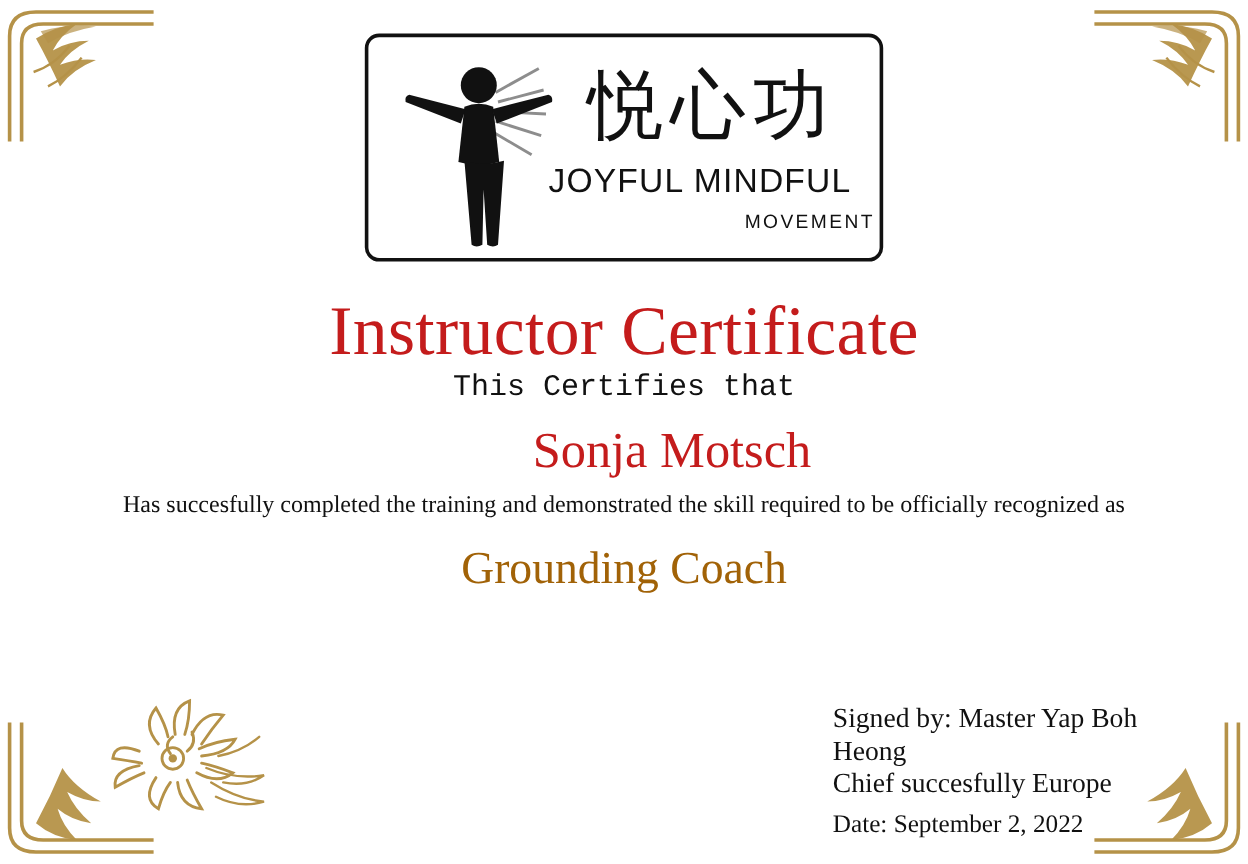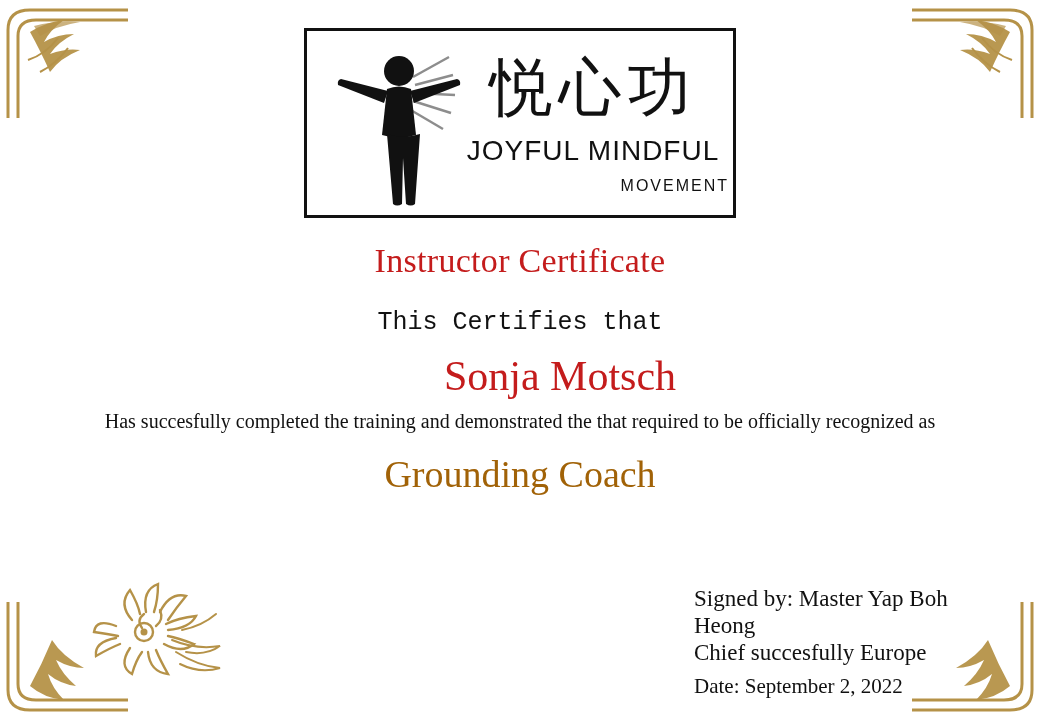--- a/index.html
+++ b/index.html
@@ -43,21 +43,21 @@
 
   
   .logo-wrap {
     position: absolute;
     top: 28px;
     left: 50%;
     transform: translateX(-50%);
     width: 432px;
     height: 190px;
     border: 3px solid #111111;
-    border-radius: 0;
+    border-radius: 12px;
     background: #ffffff;
     box-sizing: border-box;
   }
   .logo-inner {
     position: relative;
     width: 100%;
     height: 100%;
   }
   .logo-figure {
     position: absolute;
@@ -78,21 +78,21 @@
     letter-spacing: 6px;
     color: #111111;
     text-align: center;
     white-space: nowrap;
   }
   .logo-title {
     position: absolute;
     left: 150px;
     top: 104px;
     width: 272px;
-    text-align: center;
+    text-align: left;
     font-family: "Liberation Sans", sans-serif;
     font-size: 28px;
     letter-spacing: 1px;
     color: #111111;
     white-space: nowrap;
   }
   .logo-sub {
     position: absolute;
     left: 150px;
     top: 146px;
@@ -105,21 +105,21 @@
     white-space: nowrap;
   }
 
   
   .cert-title {
     position: absolute;
     top: 242px;
     left: 0;
     width: 100%;
     text-align: center;
-    font-size: 34px;
+    font-size: 58px;
     color: #c41c1c;
     letter-spacing: 0.3px;
   }
   .cert-line1 {
     position: absolute;
     top: 308px;
     left: 0;
     width: 100%;
     text-align: center;
     font-size: 25px;
@@ -288,21 +288,21 @@
       </div>
       <div class="logo-chinese">悦心功</div>
       <div class="logo-title">JOYFUL MINDFUL</div>
       <div class="logo-sub">MOVEMENT</div>
     </div>
   </div>
 
   <div class="cert-title">Instructor Certificate</div>
   <div class="cert-line1">This Certifies that</div>
   <div class="cert-name">Sonja Motsch</div>
-  <div class="cert-line2">Has succesfully completed the training and demonstrated the that required to be officially recognized as</div>
+  <div class="cert-line2">Has succesfully completed the training and demonstrated the skill required to be officially recognized as</div>
   <div class="cert-role">Grounding Coach</div>
 
   <div class="sign-block">
     <div>Signed by: Master Yap Boh Heong</div>
     <div>Chief succesfully Europe</div>
   </div>
   <div class="sign-date">Date: September 2, 2022</div>
 
 </div>
 

